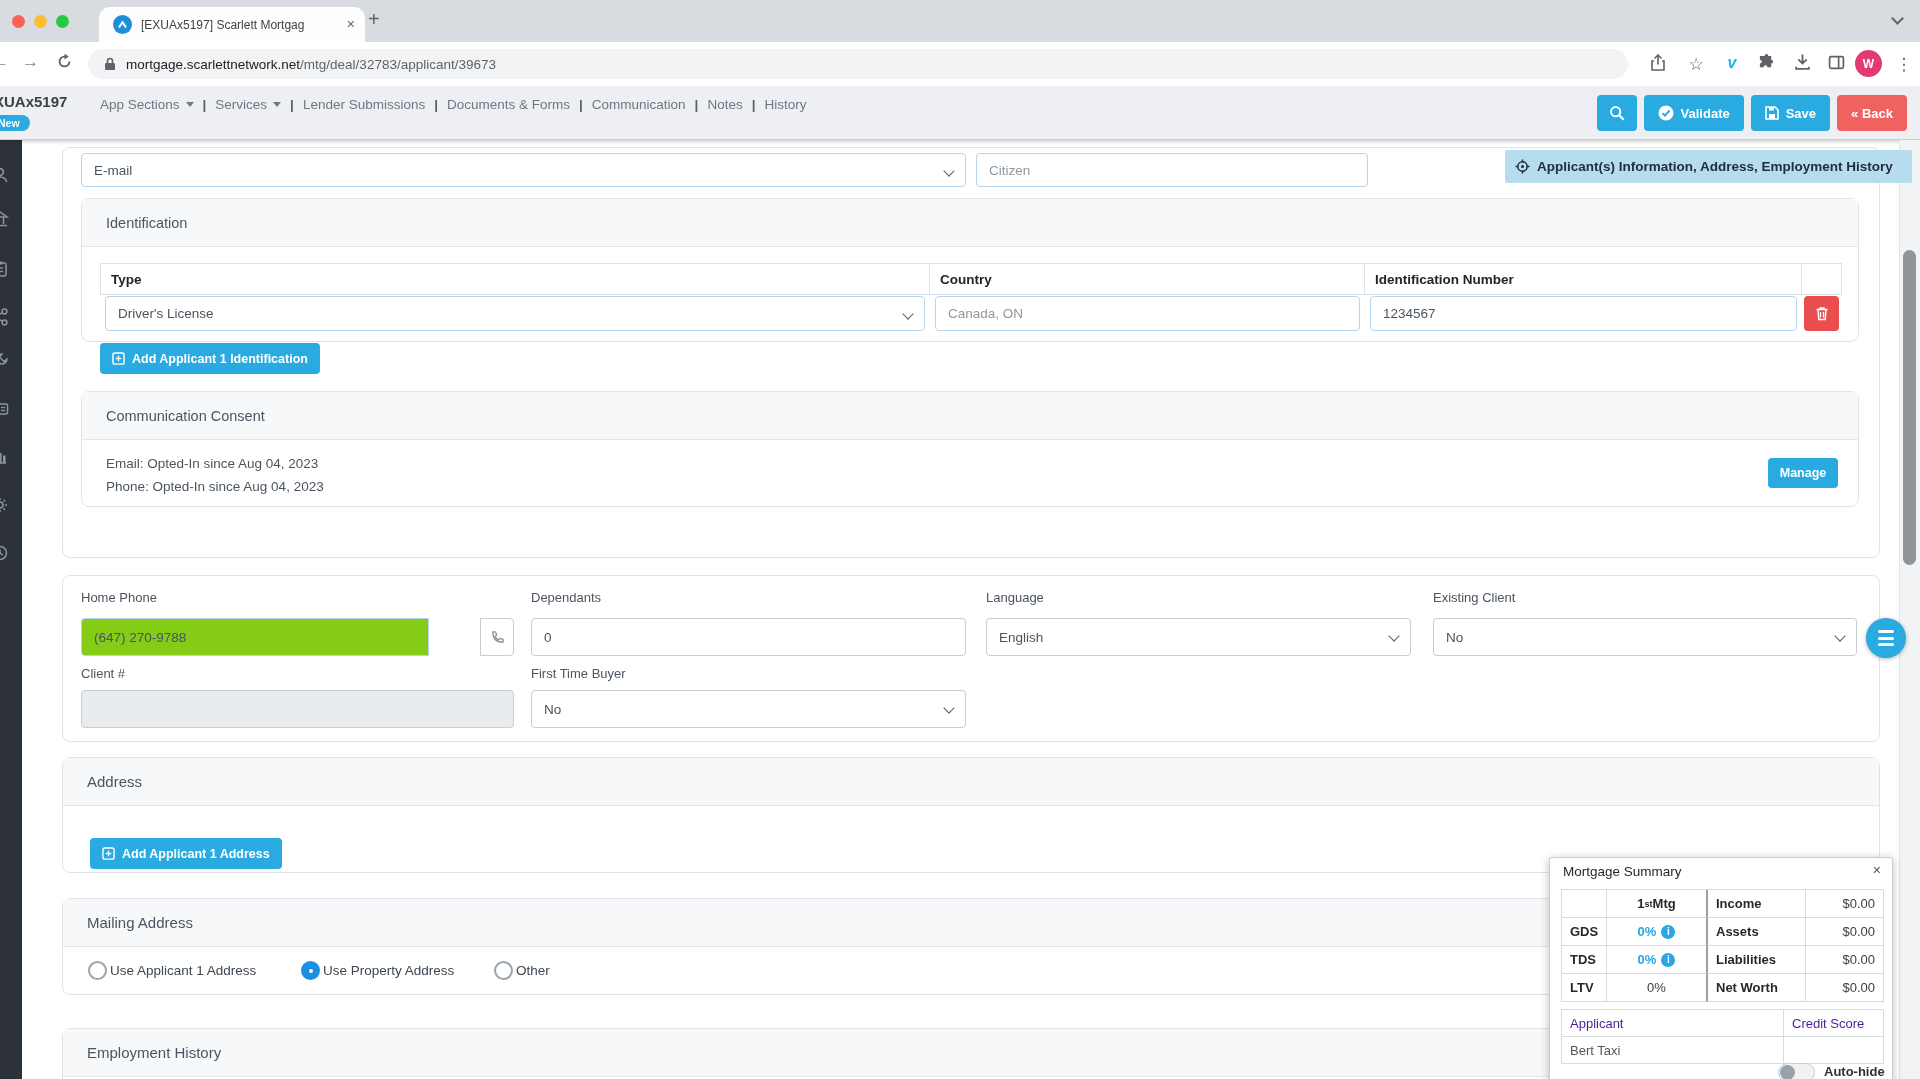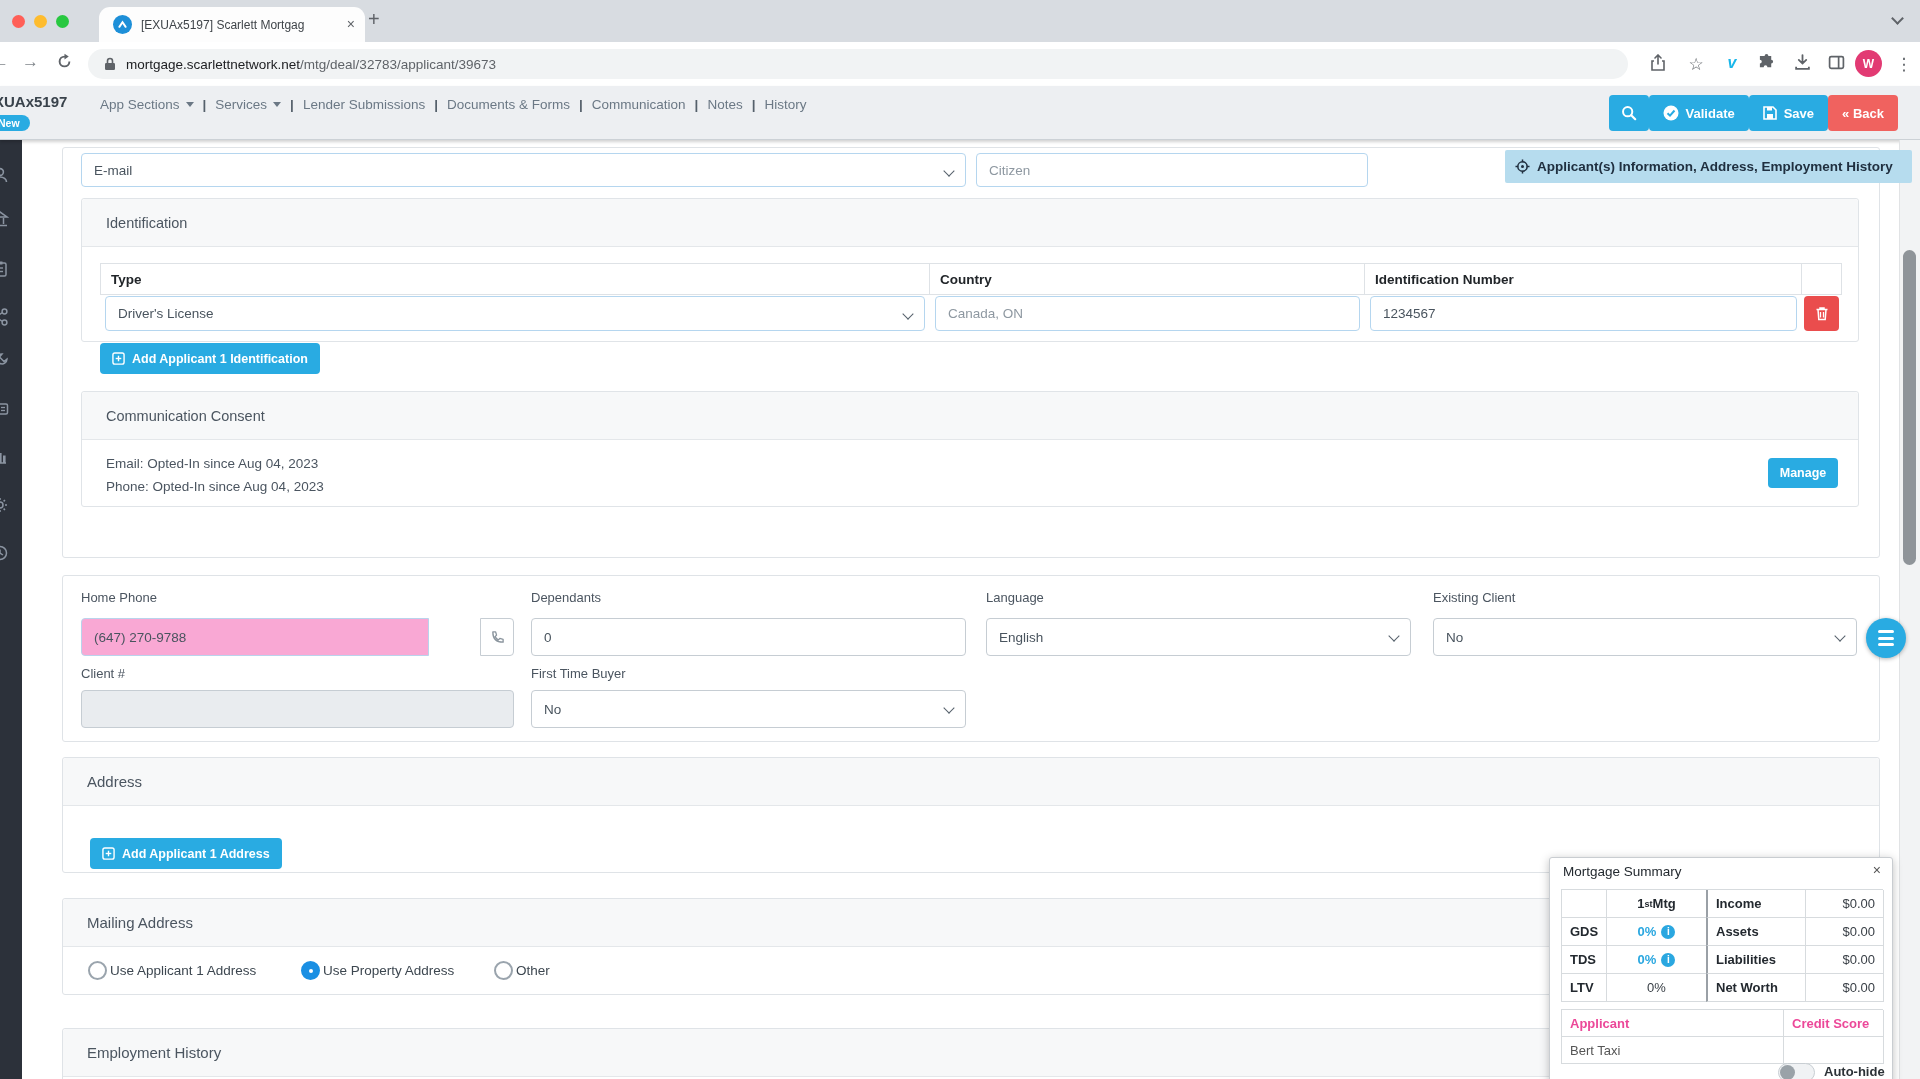--- a/index.html
+++ b/index.html
@@ -28,33 +28,33 @@
   #vimeo-icon { color:#1ab7ea; font-weight:bold; font-style:italic; font-size:16px; }
 
   
   #appheader { position:absolute; left:0; top:86px; width:1920px; height:54px; background:#edeff2; border-bottom:1px solid #ccd1d6; box-shadow:0 2px 3px rgba(0,0,0,.18); z-index:5; }
   #deal-id { position:absolute; left:-6px; top:7px; font-size:15px; font-weight:bold; color:#39424b; }
   #new-badge { position:absolute; left:-12px; top:29px; background:#29abe2; color:#fff; font-size:10.5px; font-weight:bold; padding:2px 10px; border-radius:9px; }
   #mainnav { position:absolute; left:100px; top:0; height:37px; display:flex; align-items:center;justify-content:flex-end; }
   .nav-item { font-size:13.5px; color:#6b7885; white-space:nowrap; display:flex; align-items:center; cursor:default; }
   .nav-sep { font-size:13.5px; font-weight:bold; color:#55606b; margin:0 9px; }
   .caret { width:0; height:0; border-left:4px solid transparent; border-right:4px solid transparent; border-top:5px solid #6b7885; margin-left:6px; }
-  #header-actions { position:absolute; right:22px; top:9px; display:flex; }
+  #header-actions { position:absolute; right:13px; top:9px; display:flex; gap:7px; }
   .hbtn { height:36px; border:none; border-radius:4px; background:#29abe2; color:#fff; font-family:"Liberation Sans",sans-serif; font-size:13px; font-weight:bold; display:flex; align-items:center; gap:7px; padding:0 14px; }
   .hbtn.red { background:#f0625f; }
   #search-btn { width:40px; justify-content:center; padding:0; }
 
   
   #sidebar { position:absolute; left:0; top:140px; width:22px; height:939px; background:#2c313a; z-index:4; }
   .sb-icon { position:absolute; left:-9px; width:18px; height:18px; color:#8b94a1; }
   #scrolltrack { position:absolute; right:0; top:140px; width:21px; height:939px; background:#f2f3f4; border-left:1px solid #e1e3e5; z-index:6; }
   #scrollthumb { position:absolute; right:4px; top:110px; width:13px; height:315px; background:#8f9499; border-radius:7px; }
 
   
-  .card { position:absolute; background:#fff; border:1px solid #dfe3e7; border-radius:3px; }
+  .card { position:absolute; background:#fff; border:1px solid #dfe3e7; border-radius:8px; }
   .card-head { height:48px; background:#f7f8f9; border-bottom:1px solid #e4e7ea; display:flex; align-items:center; border-radius:4px 4px 0 0; }
   .card-head span { margin-left:24px; font-size:14.5px; color:#4b5560; }
   .field-label { position:absolute; font-size:13px; color:#4b5560; }
   .tinput, .tselect { position:absolute; height:34px; border:1px solid #c6cdd3; border-radius:4px; background:#fff; font-family:"Liberation Sans",sans-serif; font-size:13.5px; color:#49545e; padding:0 12px; display:flex; align-items:center; }
   .tselect::after { content:""; position:absolute; right:12px; top:13px; width:7px; height:7px; border-right:1.8px solid #55606b; border-bottom:1.8px solid #55606b; transform:rotate(45deg); }
   .tselect.blue-border, .tinput.blue-border { border-color:#b5d6ef; }
   .gray-text { color:#8e98a1; }
   .bluebtn { position:absolute; height:31px; background:#29abe2; border:none; border-radius:4px; color:#fff; font-family:"Liberation Sans",sans-serif; font-size:12.5px; font-weight:bold; display:flex; align-items:center; gap:7px; padding:0 12px; }
 
   #cardA { left:62px; top:147px; width:1818px; height:411px; }
@@ -64,21 +64,21 @@
   .th-row { position:absolute; left:18px; top:64px; display:flex; height:32px; }
   .th { border:1px solid #dee2e6; border-left:none; font-size:13.5px; font-weight:bold; color:#212529; display:flex; align-items:center; padding-left:10px; }
   .th:first-child { border-left:1px solid #dee2e6; }
   #del-btn { position:absolute; left:1722px; top:97px; width:35px; height:35px; background:#ea4d4d; border:none; border-radius:4px; display:flex; align-items:center; justify-content:center; }
 
   #cc-card { left:18px; top:243px; width:1778px; height:116px; border-color:#e0e4e8; }
   .cc-line { position:absolute; left:24px; font-size:13.5px; color:#4b5560; }
   #manage-btn { left:1686px; top:66px; width:70px; height:30px; justify-content:center; }
 
   #cardB { left:62px; top:575px; width:1818px; height:167px; }
-  #home-input { left:18px; top:42px; width:348px; background:#f9a8d4; border-color:#b9d3ec; border-radius:4px 0 0 4px; height:38px; }
+  #home-input { left:18px; top:42px; width:348px; background:#84cc16; border-color:#b9d3ec; border-radius:4px 0 0 4px; height:38px; }
   #phone-btn { position:absolute; left:417px; top:42px; width:34px; height:38px; background:#fff; border:1px solid #c6cdd3; border-radius:0 4px 4px 0; display:flex; align-items:center; justify-content:center; color:#8a949d; }
   #cardB .tinput, #cardB .tselect { height:38px; }
   #client-input { left:18px; top:114px; width:433px; background:#e9ecef; }
   #fab-menu { position:absolute; left:1866px; top:618px; width:40px; height:40px; border-radius:50%; background:#29abe2; z-index:8; box-shadow:0 1px 4px rgba(0,0,0,.3); display:flex; flex-direction:column; align-items:center; justify-content:center; gap:3.5px; }
   #fab-menu i { width:16px; height:3px; background:#fff; border-radius:2px; }
 
   #cardC { left:62px; top:757px; width:1818px; height:116px; }
   #cardD { left:62px; top:898px; width:1818px; height:97px; }
   .radio-opt { position:absolute; top:62px; display:flex; align-items:center; gap:3px; font-size:13.5px; color:#3d4750; }
   .radio { width:19px; height:19px; border:2px solid #9aa4ad; border-radius:50%; background:#fff; }
@@ -94,21 +94,21 @@
   #ms-table1 .c { height:28px; border-right:1px solid #d7dbde; border-bottom:1px solid #d7dbde; display:flex; align-items:center; font-size:13px; color:#3a4047; padding:0 8px; }
   #ms-table1 .lbl { font-weight:bold; color:#23292f; }
   #ms-table1 .ctr { justify-content:center; }
   #ms-table1 .rt { justify-content:flex-end; }
   #ms-table1 .div3 { border-left:2px solid #9aa0a6; margin-left:-1px; }
   .bluepct { color:#2aa7e0; font-weight:bold; display:flex; align-items:center; gap:5px; }
   .info-dot { width:14px; height:14px; border-radius:50%; background:#2aa7e0; color:#fff; font-size:10px; font-weight:bold; display:inline-flex; align-items:center; justify-content:center; font-style:normal; }
   .info-dot::before { content:"i"; }
   #ms-table2 { position:absolute; left:11px; top:151px; width:322px; display:grid; grid-template-columns:222px 100px; border-top:1px solid #d7dbde; border-left:1px solid #d7dbde; }
   #ms-table2 .c { height:27px; border-right:1px solid #d7dbde; border-bottom:1px solid #d7dbde; display:flex; align-items:center; font-size:13px; color:#555; padding:0 8px; }
-  #ms-table2 .hd { font-weight:bold; color:#ec4899; }
+  #ms-table2 .hd { font-weight:normal; color:#4c1d95; }
   #ms-toggle { position:absolute; left:228px; top:205px; width:37px; height:19px; background:#f0f2f4; border:1px solid #c8ced3; border-radius:10px; }
   #ms-toggle i { position:absolute; left:1px; top:1px; width:15px; height:15px; border-radius:50%; background:#9aa2a8; }
   #ms-autohide { position:absolute; left:274px; top:206px; font-size:13px; font-weight:bold; color:#2c3237; }
   sup { font-size:9px; }
 </style>
 </head>
 <body>
 
 <div id="tabstrip">
   <span class="tl" id="tl-close"></span>

